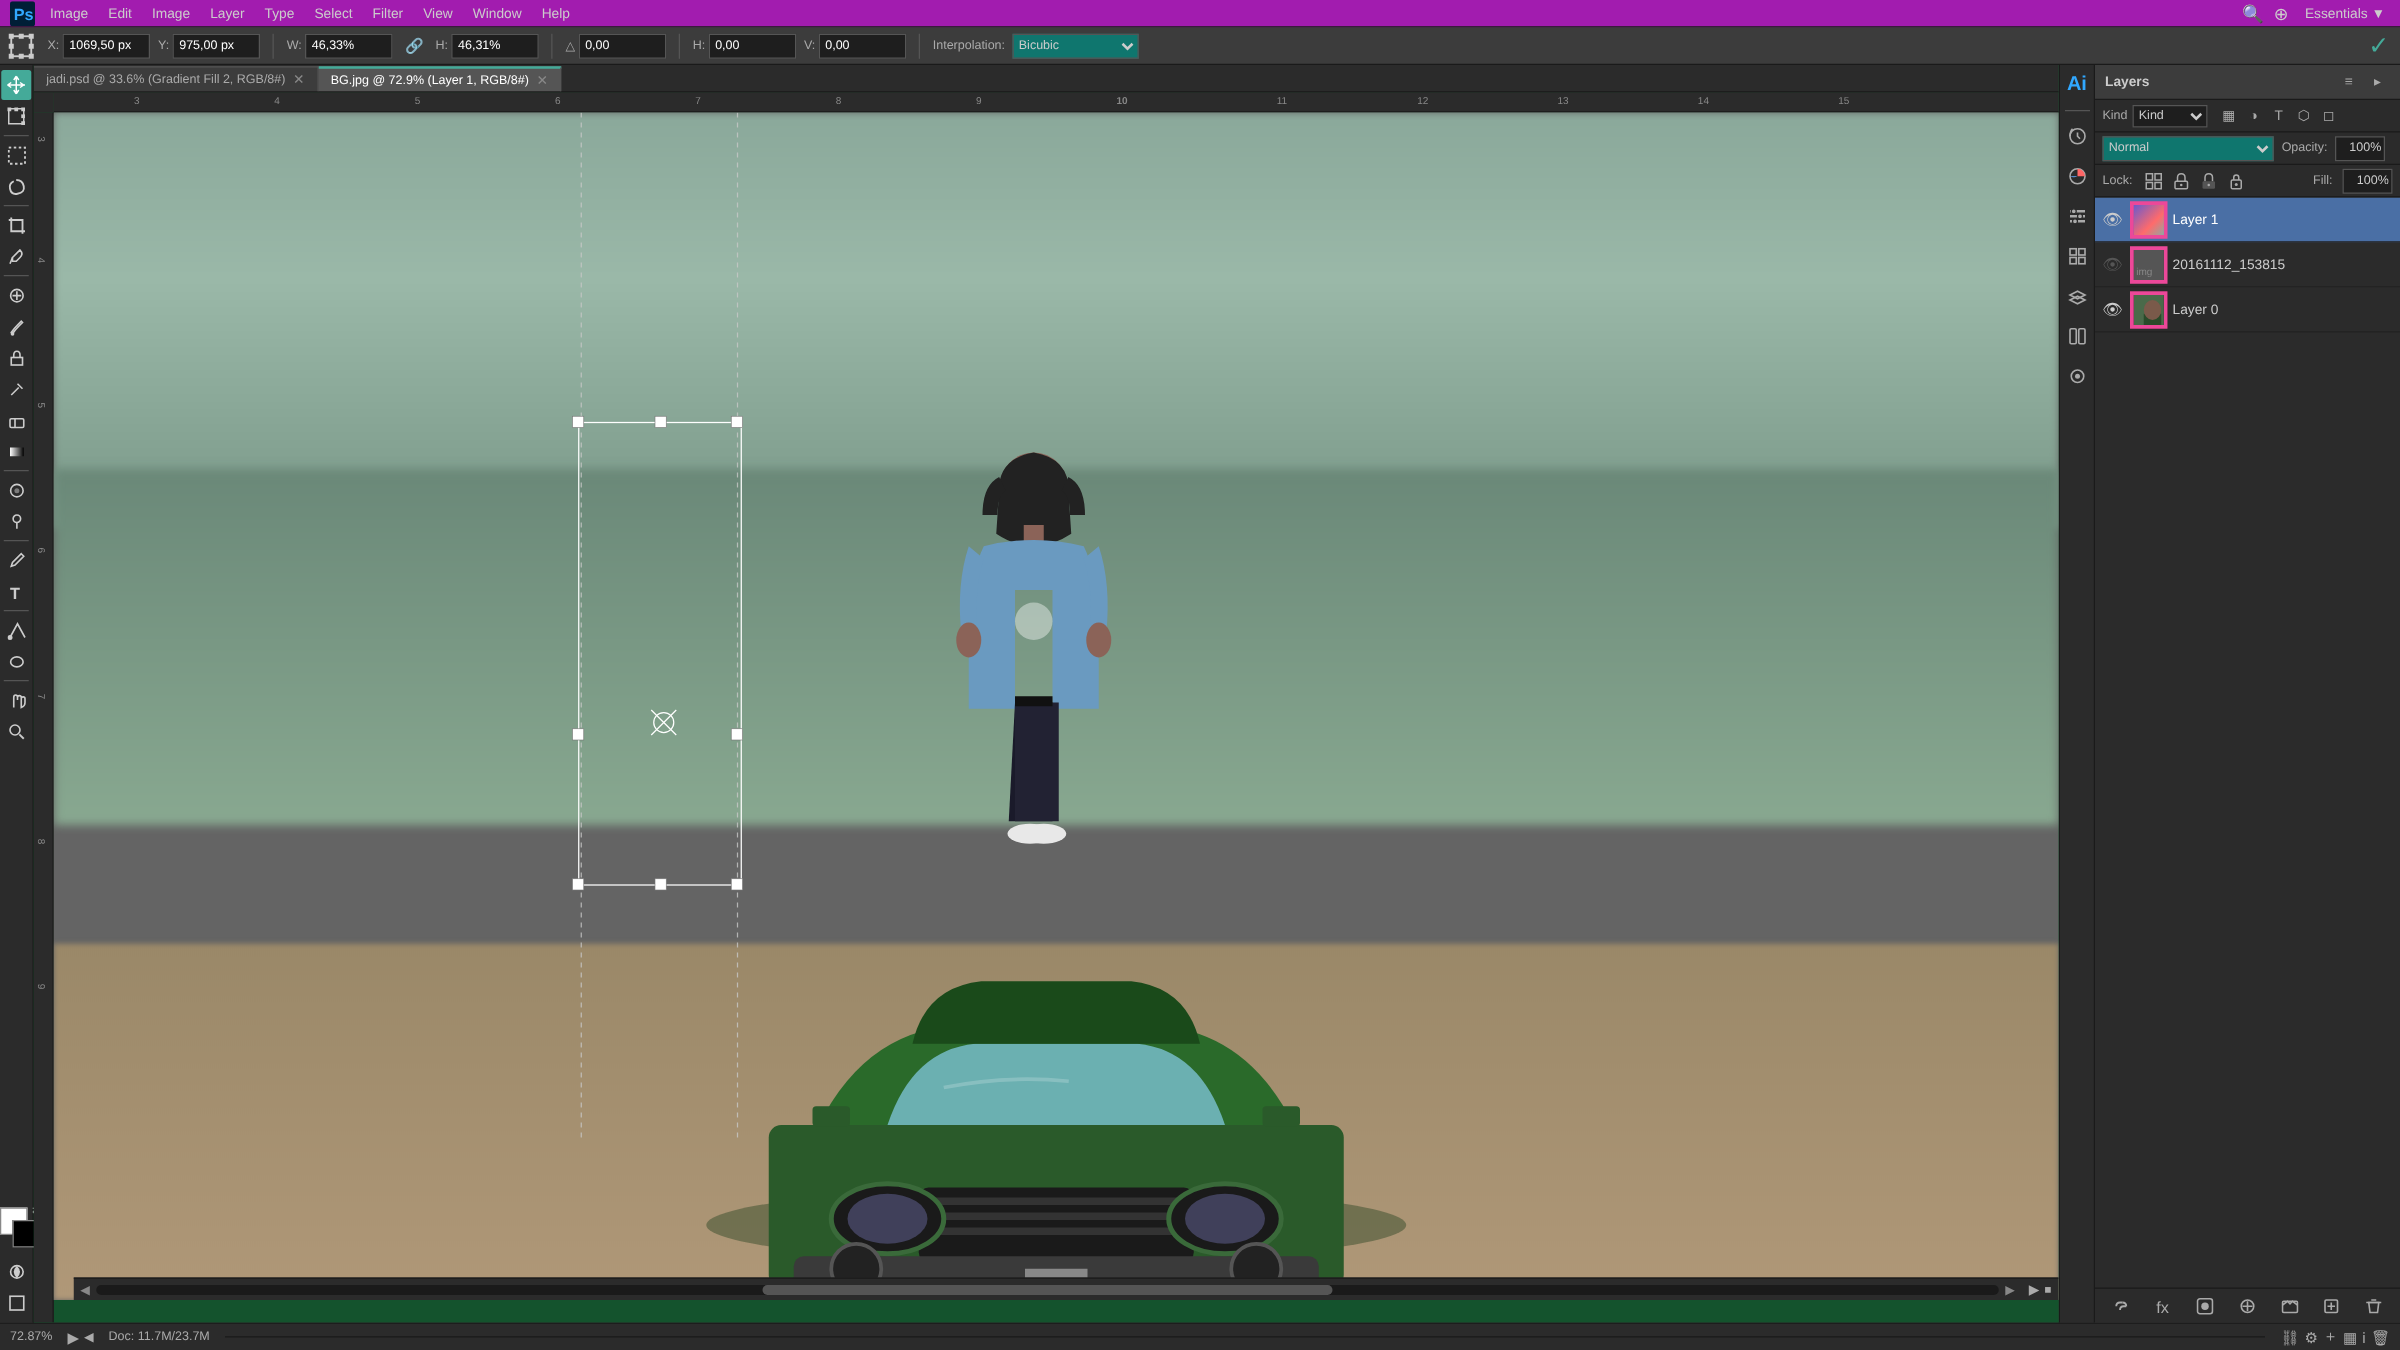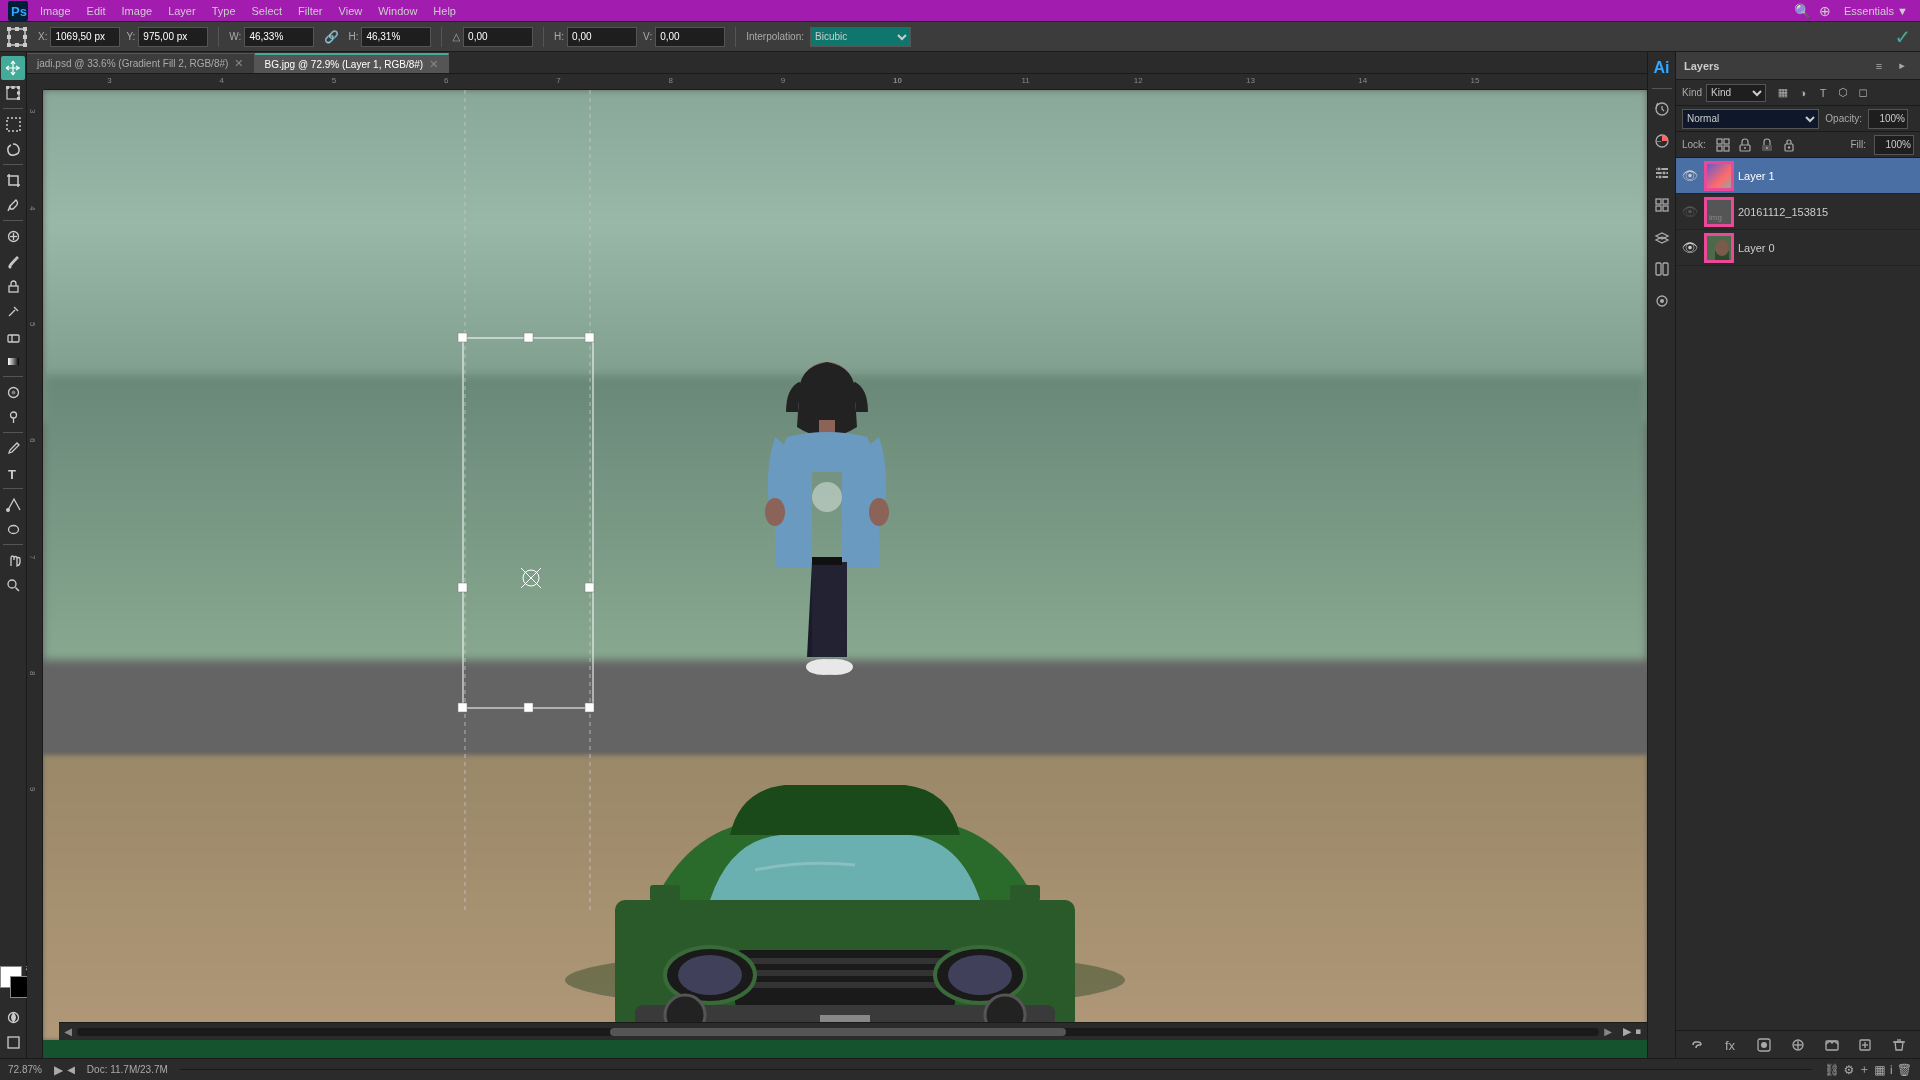--- a/index.html
+++ b/index.html
@@ -100,21 +100,21 @@
       background: #2b2b2b; border-bottom: 1px solid #1a1a1a;
     }
     .kind-label { font-size: 10px; color: #aaa; }
     .kind-select { background: #1e1e1e; border: 1px solid #555; color: #ccc; font-size: 10px; height: 18px; }
 
     
     #blend-row {
       height: 26px; padding: 0 6px; display: flex; align-items: center; gap: 6px;
       border-bottom: 1px solid #1a1a1a;
     }
-    .blend-select { background: #0f172a; border: 1px solid #555; color: #ccc; font-size: 10px; height: 20px; flex: 1; }
+    .blend-select { background: #0f766e; border: 1px solid #555; color: #ccc; font-size: 10px; height: 20px; flex: 1; }
     .opacity-label { font-size: 10px; color: #aaa; text-align: right; }
     .opacity-input { background: #1e1e1e; border: 1px solid #555; color: #ccc; font-size: 10px; height: 20px; width: 40px; text-align: right; padding: 0 2px; }
     .pct { font-size: 10px; color: #aaa; }
 
     
     #lock-row {
       height: 26px; padding: 0 6px; display: flex; align-items: center; gap: 8px;
       border-bottom: 1px solid #1a1a1a;
     }
     .lock-label { font-size: 10px; color: #aaa; }

